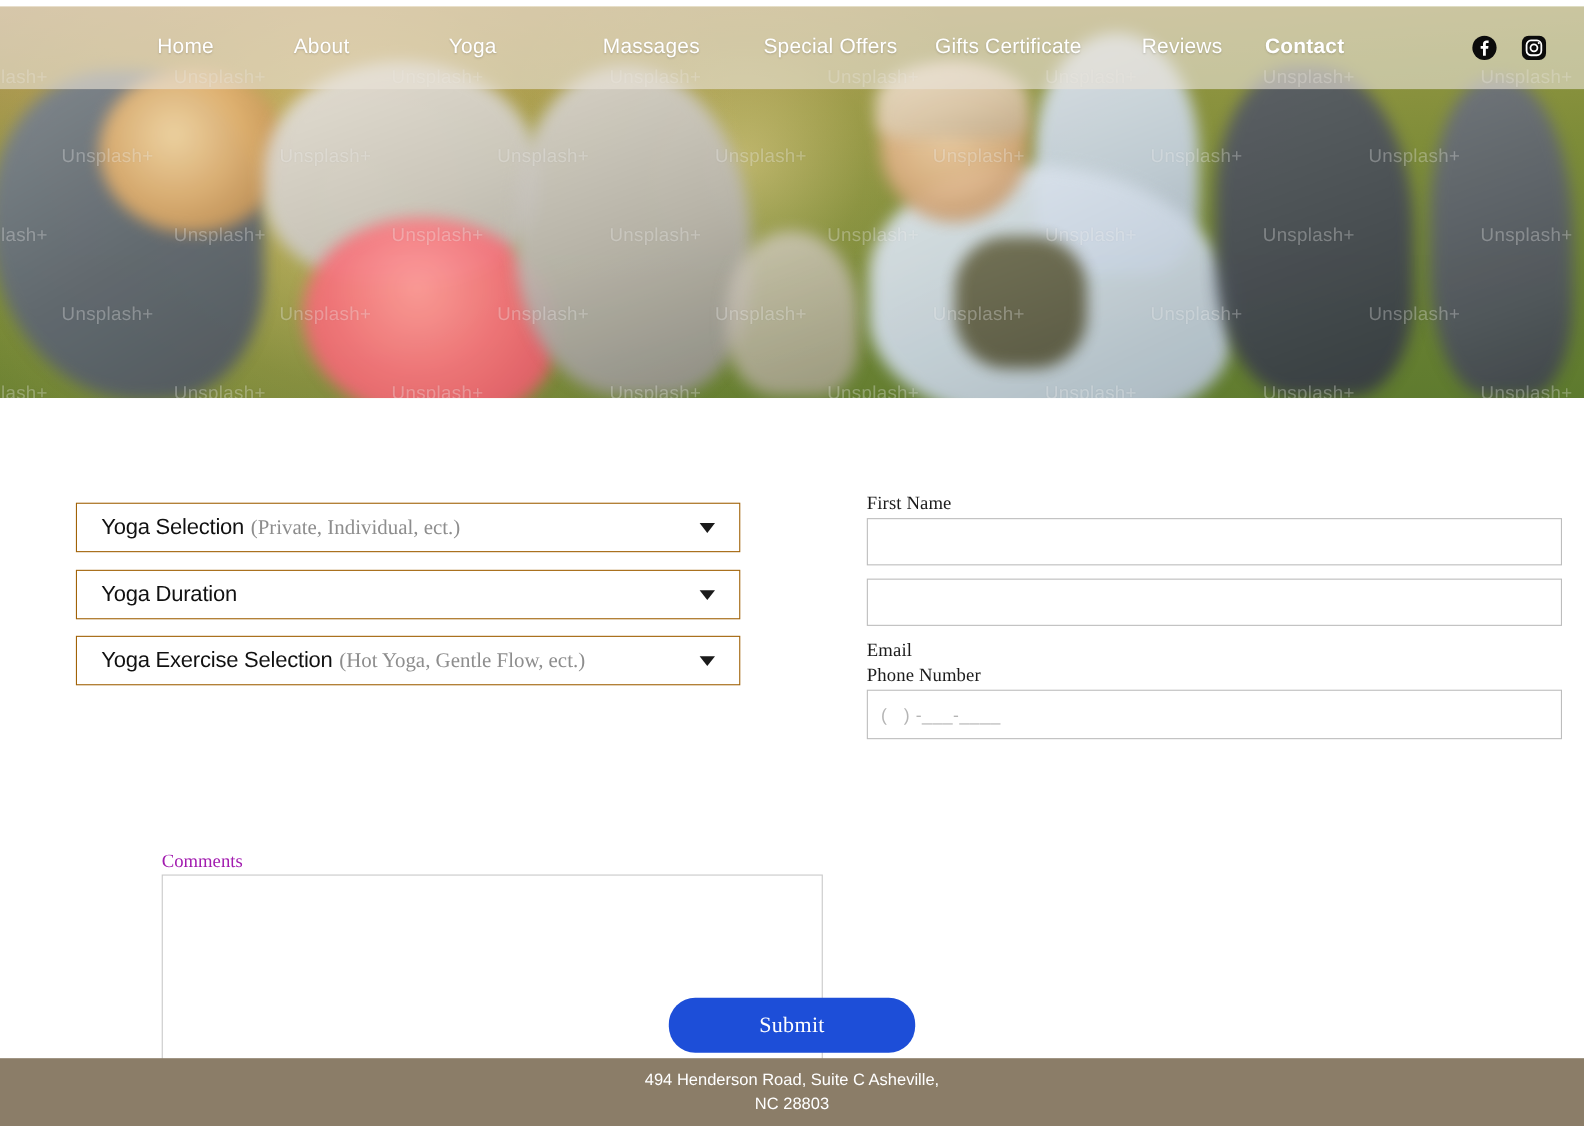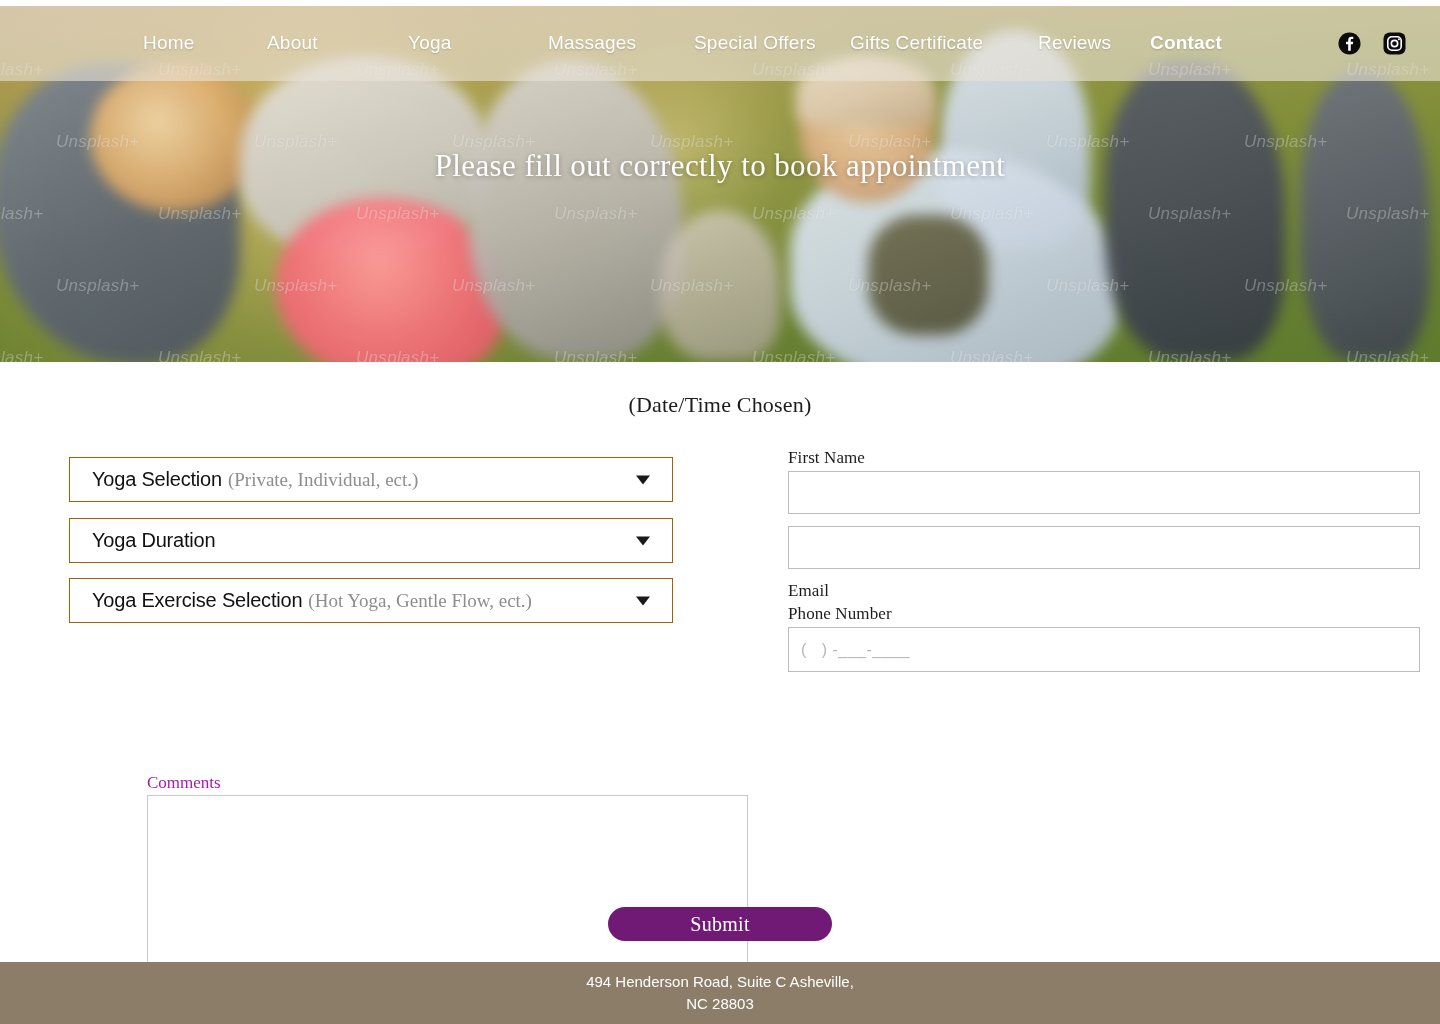--- a/index.html
+++ b/index.html
@@ -70,21 +70,21 @@
   .fig-f { left:1300px; top:70px; width:130px; height:290px; border-radius:44% 50% 30% 40%;
     background: linear-gradient(160deg,#6f7480 0%, #4f545e 70%, #3d424b 100%); }
   .fig-g { left:660px; top:210px; width:120px; height:150px; border-radius:50% 50% 30% 40%;
     background: linear-gradient(160deg,#d5cfc3 0%, #a89f90 100%); opacity:.8;}
 
   
   .watermarks { position:absolute; inset:0; pointer-events:none; }
   .wm {
     position:absolute; color: rgba(255,255,255,0.30);
     font-family: "Liberation Sans", sans-serif; font-size: 17px; letter-spacing:.3px;
-    white-space: nowrap; text-shadow: 0 0 2px rgba(0,0,0,.06); font-style: italic;
+    white-space: nowrap; text-shadow: 0 0 2px rgba(0,0,0,.06);
   }
 
   
   .navbar {
     position:absolute; top:6px; left:0; width:1440px; height:75px;
     background: rgba(232,226,214,0.62);
     z-index: 5;
   }
   .nav-links {
     position:absolute; top:0; left:110px; height:75px;
@@ -172,22 +172,22 @@
     font-family:"Liberation Serif", serif; font-size:17px; color:#222;
     padding:0 12px; margin-bottom:12px;
   }
   .field-input::placeholder { color:#a5a5a5; font-family:"Liberation Sans", sans-serif; font-size:16px; }
   .field-input.phone { height:45px; }
   .field-input.phone::placeholder { color:#b5b5b5; letter-spacing:.5px; }
 
   
   .submit-wrap { position:absolute; top:545px; left:0; width:1440px; text-align:center; }
   .submit-btn {
-    width:224px; height:34px; border:none; border-radius:24px;
-    background:#701a75; color:#ffffff; cursor:pointer;
+    width:224px; height:50px; border:none; border-radius:24px;
+    background:#1d4ed8; color:#ffffff; cursor:pointer;
     font-family:"Liberation Serif", serif; font-size:20px; letter-spacing:.3px;
   }
 
   
   .footer {
     position:absolute; bottom:0; left:0; width:1440px; height:62px;
     background:#8b7d68; color:#ffffff;
     display:flex; flex-direction:column; align-items:center; justify-content:center;
     font-family:"Liberation Sans", sans-serif; font-size:15px; line-height:1.5;
   }
@@ -280,25 +280,23 @@
         <svg viewBox="0 0 24 24" width="23" height="23" aria-hidden="true">
           <rect x="0.5" y="0.5" width="23" height="23" rx="6.5" fill="#0b0b0b"></rect>
           <rect x="5" y="5" width="14" height="14" rx="4.2" fill="none" stroke="#ffffff" stroke-width="1.7"></rect>
           <circle cx="12" cy="12" r="3.3" fill="none" stroke="#ffffff" stroke-width="1.7"></circle>
           <circle cx="16.6" cy="7.5" r="1.05" fill="#ffffff"></circle>
         </svg>
       </span>
     </div>
   </div>
 
-  <div class="hero-title">Please fill out correctly to book appointment</div>
 
   <div class="main">
 
-    <div class="date-chosen">(Date/Time Chosen)</div>
 
     <div class="col-left">
 
       <div class="select-box">
         <span class="sel-text">
           <span class="sel-strong">Yoga Selection</span><span class="sel-hint">(Private, Individual, ect.)</span>
         </span>
         <span class="caret"></span>
       </div>
 

